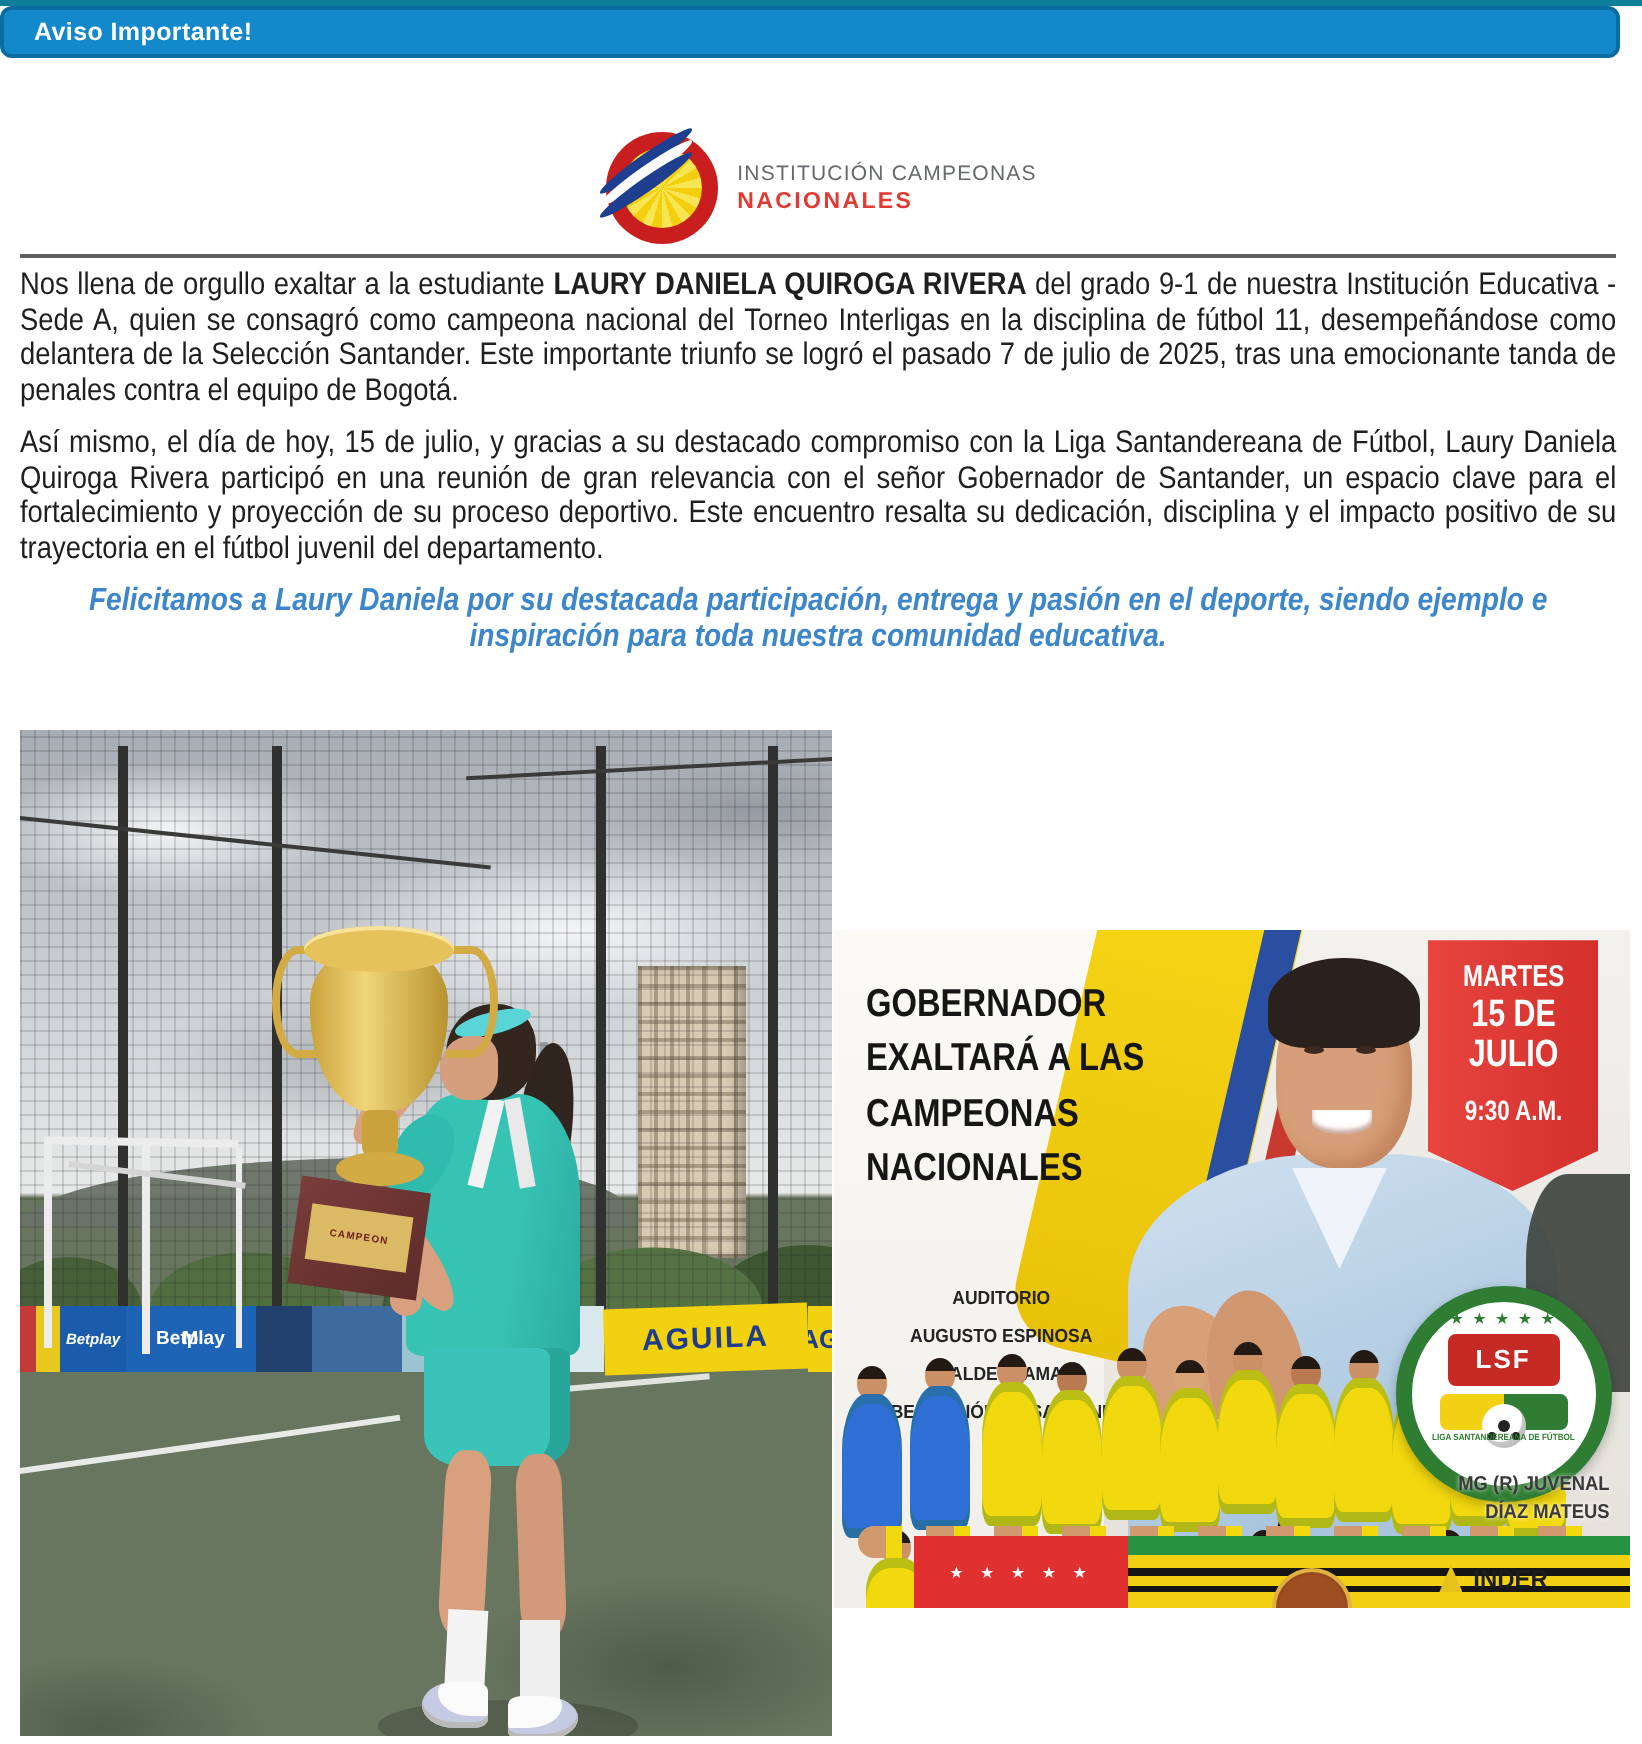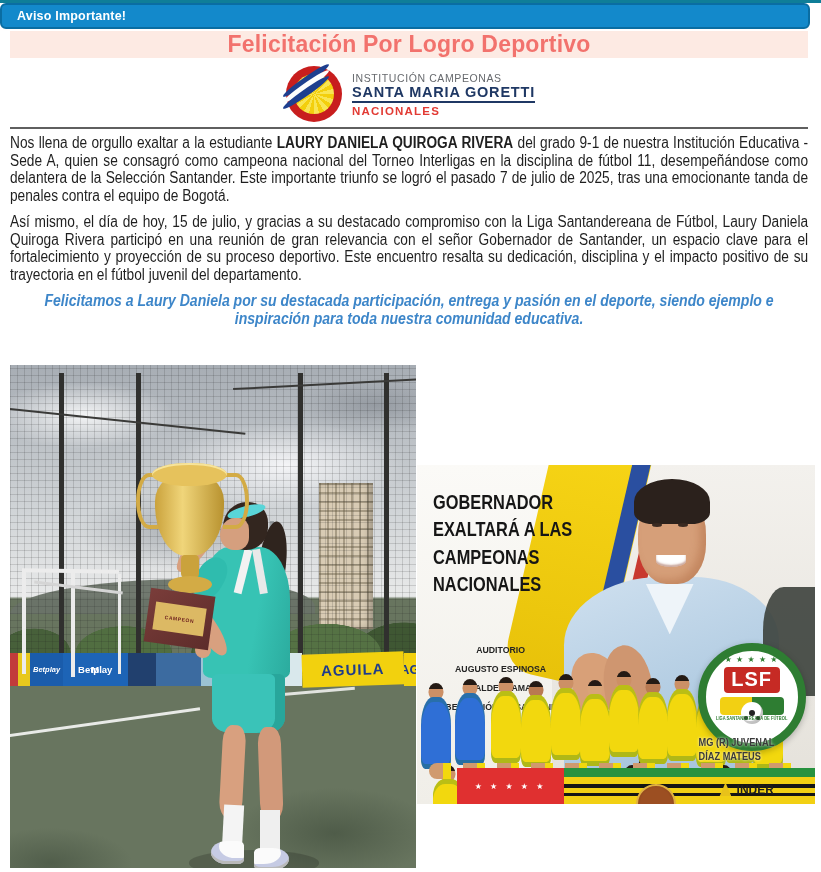--- a/index.html
+++ b/index.html
@@ -185,32 +185,32 @@
       box-shadow:inset 0 -5px 0 rgba(20,110,45,.3), inset 0 5px 0 rgba(20,110,45,.25);}
   .pl.sit{height:70px;}
   .pl.sit::after{height:42px;}
   .sit-legs{left:3%;top:88%;width:94%;height:16px;border-radius:8px;
       background:repeating-linear-gradient(90deg,#d09a6e 0 14px,#f2d80e 14px 22px,rgba(0,0,0,0) 22px 34px);}
   .p-lsf{left:70.5%;top:52.5%;width:108px;height:108px;border-radius:50%;background:#fff;
          border:8px solid #2e7d32;box-sizing:border-box;display:flex;flex-direction:column;
          align-items:center;box-shadow:0 2px 6px rgba(0,0,0,.25);}
   .lsf-stars{position:static!important;margin-top:4px;color:#2e7d32;font-size:8px;letter-spacing:1px;}
   .lsf-box{position:static!important;margin-top:1px;width:56px;height:26px;background:#c62a24;
-           border:2px solid #fff;border-radius:6px;color:#fff;font-weight:800;font-size:20px;
+           border:2px solid #fff;border-radius:6px;color:#fff;font-weight:800;font-size:13px;
            display:flex;align-items:center;justify-content:center;letter-spacing:1px;}
   .lsf-ground{position:static!important;margin-top:2px;width:64px;height:18px;
               background:linear-gradient(90deg,#f2d013 50%,#2e7d32 50%);border-radius:4px;position:relative;}
   .lsf-ball{left:50%;top:56%;transform:translateX(-50%);width:22px;height:22px;border-radius:50%;
             background:radial-gradient(circle at 35% 30%,#fff 55%,#d8d8d8);
             box-shadow:inset -2px -3px 0 rgba(0,0,0,.2);}
   .lsf-ball::after{content:"";position:absolute;left:8px;top:8px;width:6px;height:6px;background:#222;
             border-radius:50%;box-shadow:-6px 5px 0 -1px #222,6px 5px 0 -1px #222;}
   .lsf-ring{position:static!important;margin-top:1px;font-size:4.5px;font-weight:bold;color:#2e7d32;
             white-space:nowrap;transform:scaleX(.9);}
-  .p-official{left:69.5%;top:80%;width:29%;text-align:left;text-shadow:0 0 3px rgba(255,255,255,.9);}
+  .p-official{left:69.5%;top:80%;width:29%;text-align:right;text-shadow:0 0 3px rgba(255,255,255,.9);}
   .of-line{position:static!important;display:block;font-size:10px;font-weight:800;color:#3a3a3a;
            line-height:14px;transform:scaleX(.92);white-space:nowrap;}
   .p-bottomflag{left:10%;top:89.5%;width:90%;height:10.5%;display:flex;}
   .bf-red{position:static!important;width:30%;height:100%;background:#e03030;color:#fff;
           display:flex;align-items:center;justify-content:center;font-size:8px;letter-spacing:3px;
           transform:none;}
   .bf-stripes{position:static!important;width:70%;height:100%;
       background:linear-gradient(180deg,#27923f 0 26%,#f2d013 26% 44%,#151515 44% 56%,
                  #f2d013 56% 70%,#151515 70% 78%,#f2d013 78% 100%);}
   .p-seal{left:55%;top:94%;width:36px;height:36px;border-radius:50%;
@@ -223,34 +223,30 @@
 </head>
 <body>
 
 <div class="page">
   <div class="topline"></div>
 
   <div class="alert-bar">
     <span>Aviso Importante!</span>
   </div>
 
-  <div class="title-strip">
-    <h1>Felicitación Por Logro Deportivo</h1>
-  </div>
 
   <div class="logo-row">
     <div class="emblem">
       <div class="sun"></div>
       <div class="w w1"></div>
       <div class="w w2"></div>
       <div class="w w3"></div>
     </div>
     <div class="logo-text">
       <div class="lt1">INSTITUCIÓN CAMPEONAS</div>
-      <div class="lt2">SANTA MARIA GORETTI</div>
       <div class="lt3">NACIONALES</div>
     </div>
   </div>
 
   <div class="sep"></div>
 
   <div class="copy">
     <p class="para cond"><span>Nos llena de orgullo exaltar a la estudiante </span><b>LAURY DANIELA QUIROGA RIVERA</b><span> del grado 9-1 de nuestra Institución Educativa - Sede A, quien se consagró como campeona nacional del Torneo Interligas en la disciplina de fútbol 11, desempeñándose como delantera de la Selección Santander. Este importante triunfo se logró el pasado 7 de julio de 2025, tras una emocionante tanda de penales contra el equipo de Bogotá.</span></p>
     <p class="para cond">Así mismo, el día de hoy, 15 de julio, y gracias a su destacado compromiso con la Liga Santandereana de Fútbol, Laury Daniela Quiroga Rivera participó en una reunión de gran relevancia con el señor Gobernador de Santander, un espacio clave para el fortalecimiento y proyección de su proceso deportivo. Este encuentro resalta su dedicación, disciplina y el impacto positivo de su trayectoria en el fútbol juvenil del departamento.</p>
     <p class="highlight cond">Felicitamos a Laury Daniela por su destacada participación, entrega y pasión en el deporte, siendo ejemplo e inspiración para toda nuestra comunidad educativa.</p>
@@ -349,20 +345,26 @@
       <div class="p-mic-stick"></div>
       <div class="p-chair"></div>
 
       <div class="p-headline">
         <span class="hl-line">GOBERNADOR</span>
         <span class="hl-line">EXALTARÁ A LAS</span>
         <span class="hl-line">CAMPEONAS</span>
         <span class="hl-line">NACIONALES</span>
       </div>
 
+      <div class="p-ribbon">
+        <span class="rb-line rb1">MARTES</span>
+        <span class="rb-line rb2">15 DE</span>
+        <span class="rb-line rb3">JULIO</span>
+        <span class="rb-line rb4">9:30 A.M.</span>
+      </div>
 
       <div class="p-venue">
         <span class="v-line">AUDITORIO</span>
         <span class="v-line">AUGUSTO ESPINOSA</span>
         <span class="v-line">VALDERRAMA</span>
         <span class="v-line">GOBERNACIÓN DE SANTANDER</span>
       </div>
 
       <div class="p-team">
         <i class="pl" style="--x:4px;--y:218px;--k:#2f6fd6"></i>

